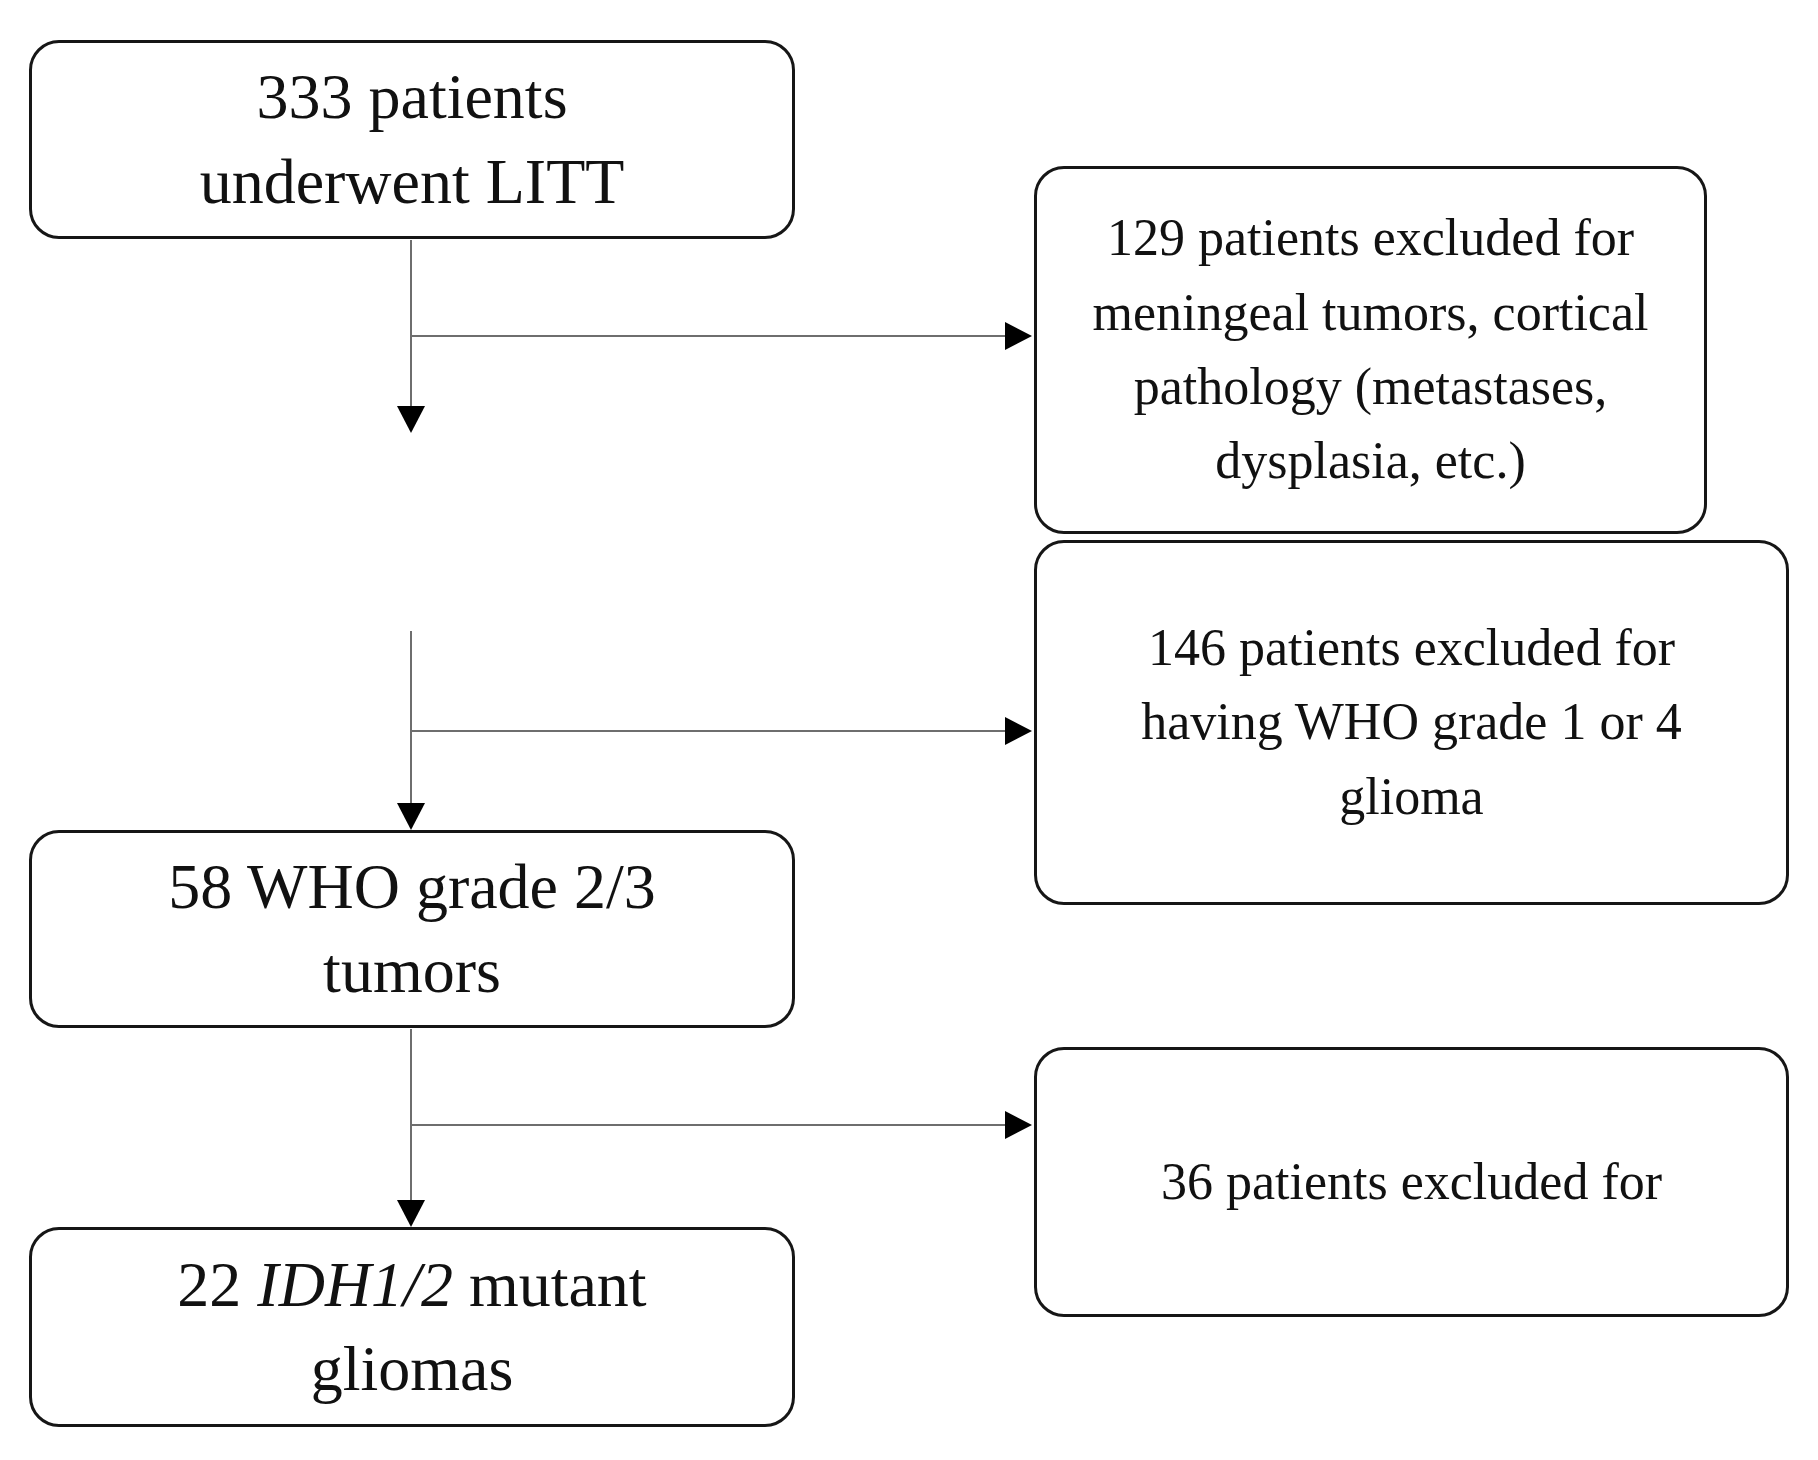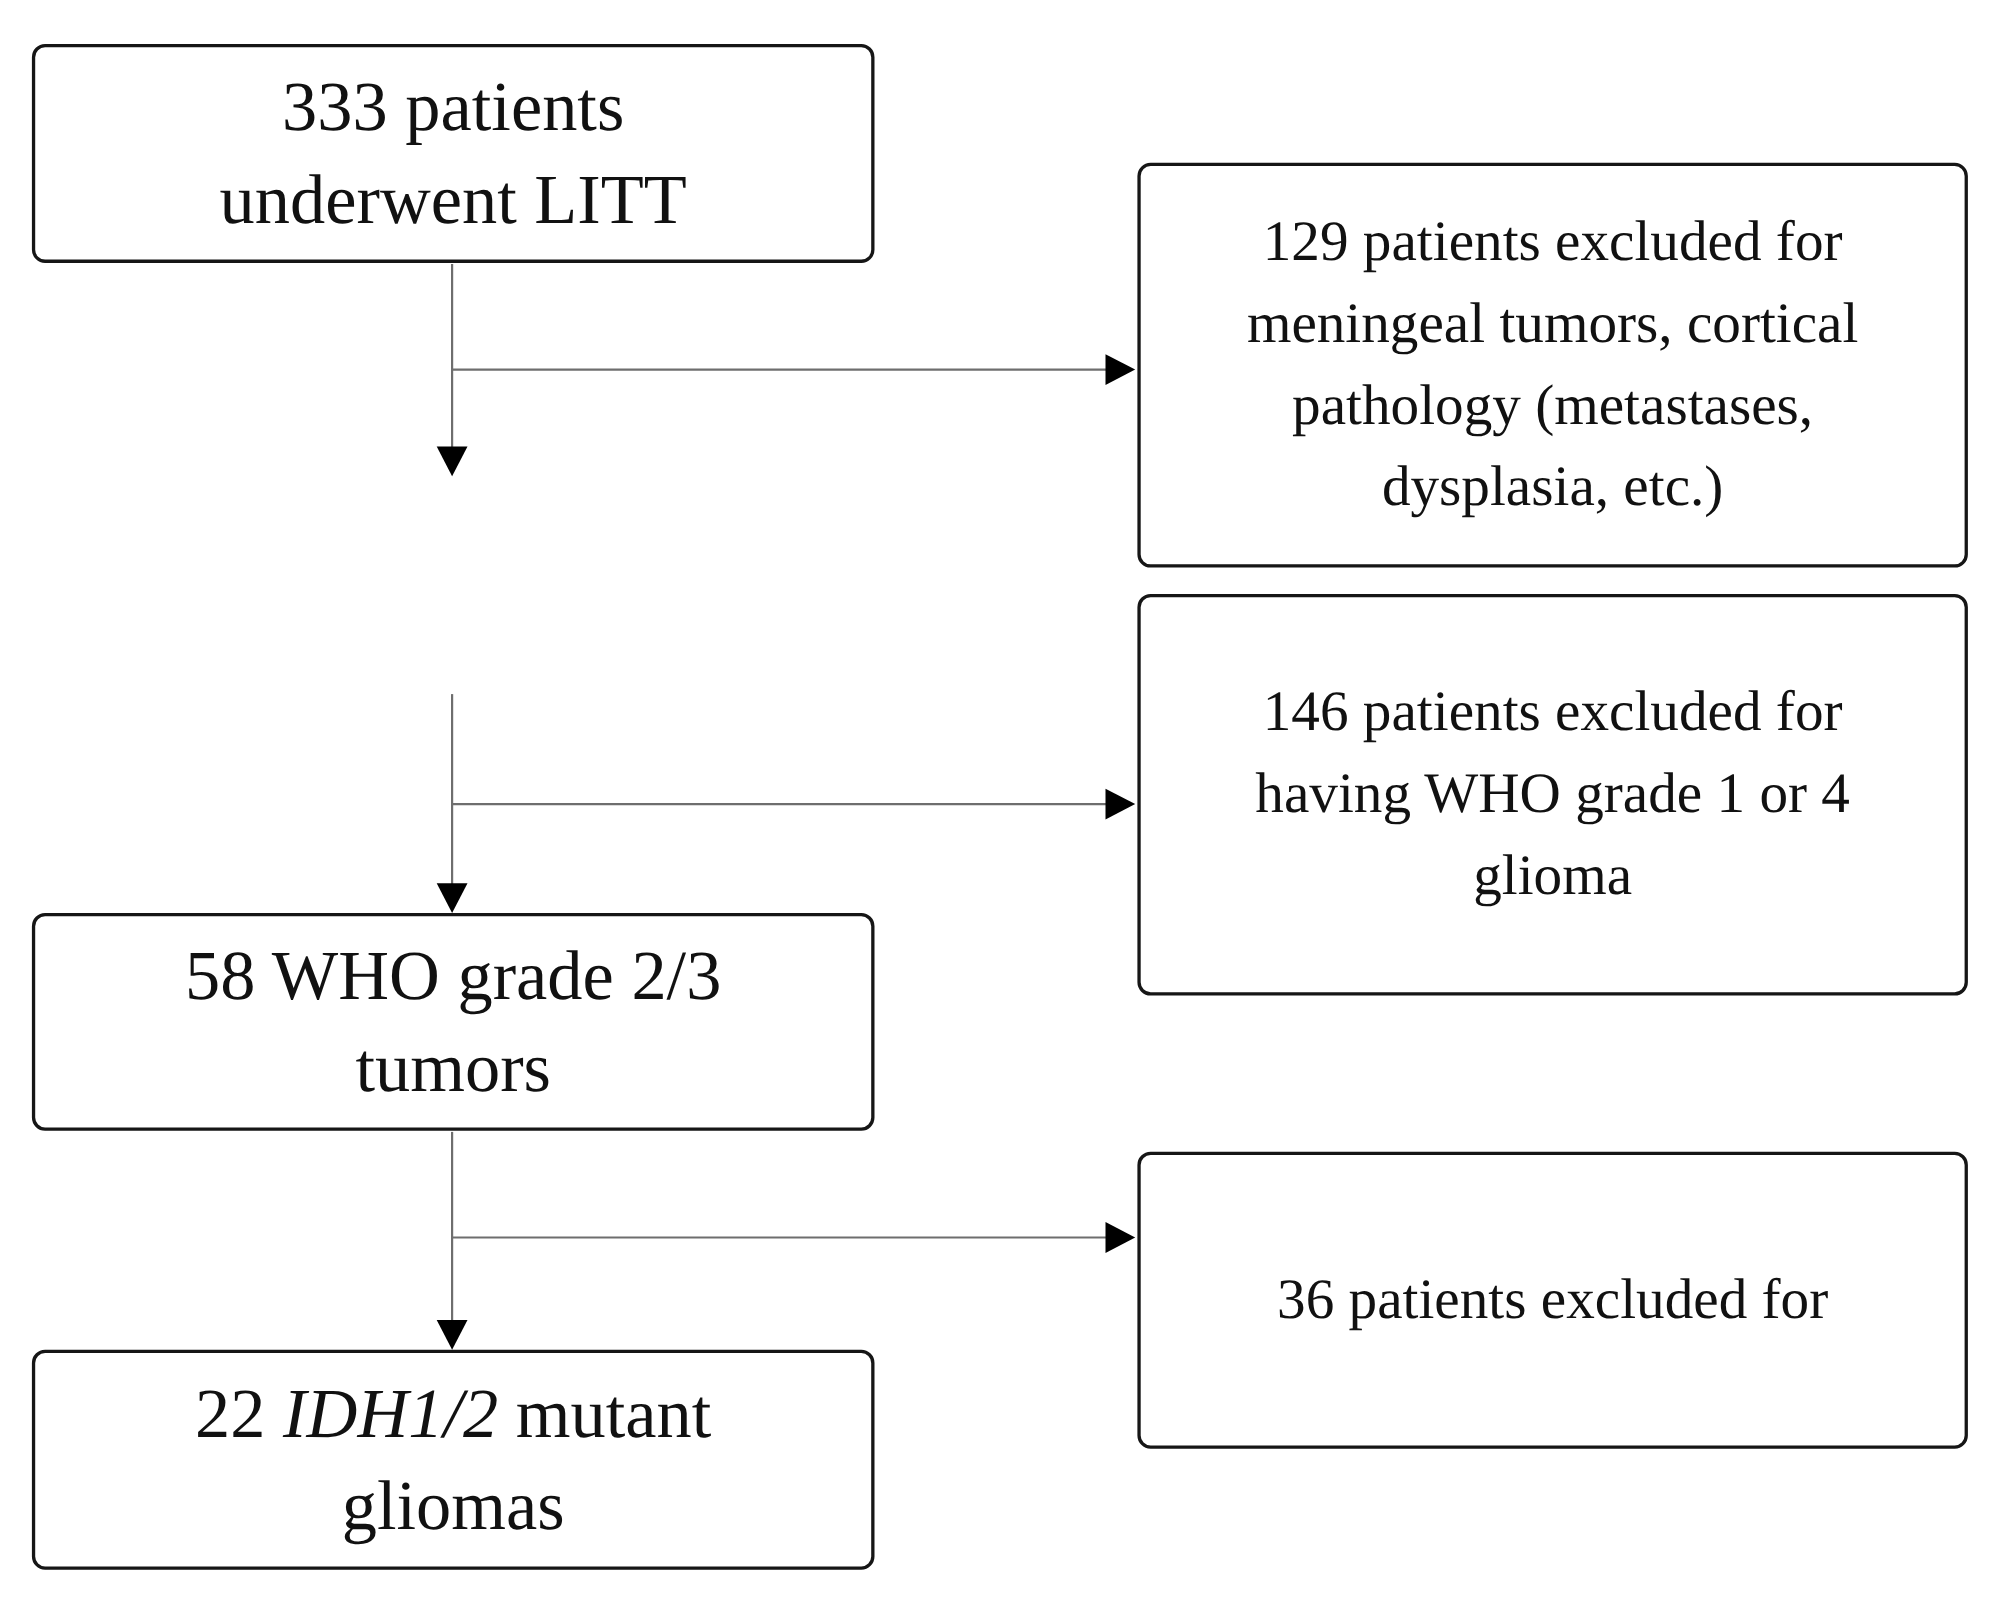--- a/index.html
+++ b/index.html
@@ -33,38 +33,38 @@
     stroke: var(--connector);
     stroke-width: 2;
   }
   .connector-layer polygon {
     fill: var(--arrowhead);
   }
   .node {
     position: absolute;
     box-sizing: border-box;
     border: 3px solid var(--box-border);
-    border-radius: 12px;
+    border-radius: 30px;
     background: var(--background);
     display: flex;
     flex-direction: column;
     align-items: center;
     justify-content: center;
     text-align: center;
     padding: 0 20px;
   }
   .node .line { white-space: nowrap; }
   .node-left  { font-size: 64px; line-height: 1.32; }
   .node-right { font-size: 52px; line-height: 1.43; }
 
   #node-underwent-litt      { left: 29px;   top: 40px;   width: 766px; height: 199px; }
   #node-glial-tumors        { left: 29px;   top: 433px;  width: 766px; height: 197px; }
   #node-who-grade-tumors    { left: 29px;   top: 830px;  width: 766px; height: 198px; }
   #node-idh-mutant-gliomas  { left: 29px;   top: 1227px; width: 766px; height: 200px; }
-  #node-excluded-pathology  { left: 1034px; top: 148px;  width: 755px; height: 368px; }
+  #node-excluded-pathology  { left: 1034px; top: 166px;  width: 673px; height: 368px; }
   #node-excluded-who-grade  { left: 1034px; top: 540px;  width: 755px; height: 365px; }
   #node-excluded-idh        { left: 1034px; top: 1047px;  width: 755px; height: 270px; }
 </style>
 </head>
 <body>
 
 <div class="canvas">
 
   <svg class="connector-layer" viewBox="0 0 1818 1460" xmlns="http://www.w3.org/2000/svg">
 

